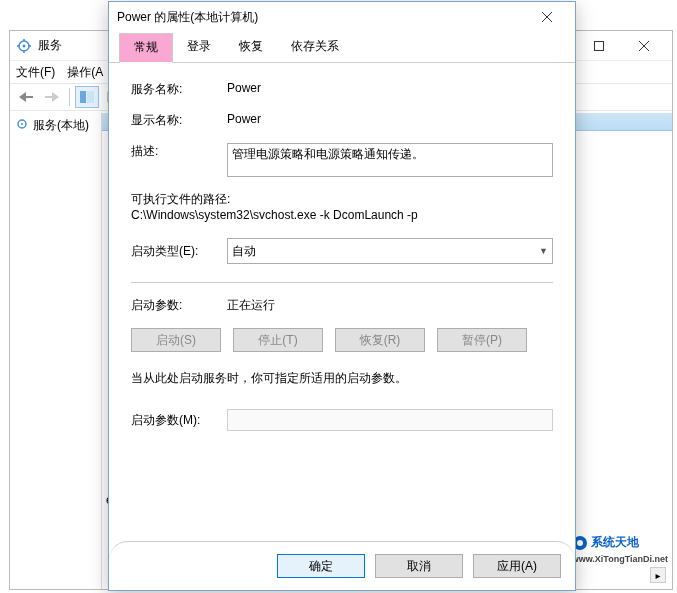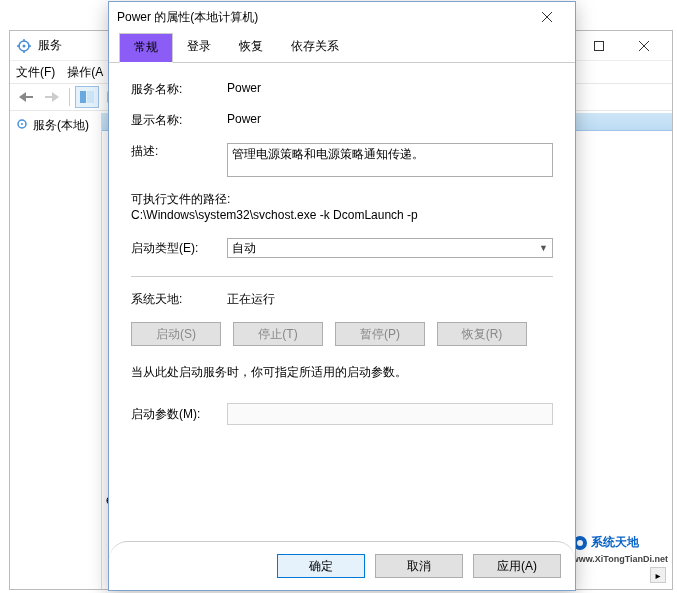--- a/index.html
+++ b/index.html
@@ -146,41 +146,41 @@
   border-bottom: 1px solid #ccc;
 }
 .tab {
   padding: 5px 14px 6px;
   position: relative;
   top: 1px;
 }
 .tab.active {
   border: 1px solid #ccc;
   border-bottom: 1px solid #fff;
-  background: #8b5cf6;
+  background: #f9a8d4;
 }
 .panel {
   flex: 1;
   padding: 18px 22px 6px;
 }
 .row { display: flex; margin-bottom: 14px; align-items: flex-start; }
 .row .lab { width: 96px; }
 .row .val { flex: 1; }
 .textarea {
   flex: 1;
   border: 1px solid #adadad;
   height: 34px;
   padding: 2px 4px;
   line-height: 1.4;
   overflow: auto;
 }
 .pathblock { margin-top: 6px; }
 .select {
   flex: 1;
-  height: 20px;
+  height: 26px;
   border: 1px solid #adadad;
   padding: 2px 4px;
   background: #fff;
   display: flex;
   align-items: center;
   justify-content: space-between;
 }
 .select .caret { font-size: 9px; color: #555; }
 .hr { border-top: 1px solid #ccc; margin: 18px 0 14px; }
 .btnrow { display: flex; gap: 12px; }
@@ -350,29 +350,29 @@
       <span class="lab">启动类型(E):</span>
       <div class="select">
         <span>自动</span>
         <span class="caret">▼</span>
       </div>
     </div>
 
     <div class="hr"></div>
 
     <div class="row">
-      <span class="lab">系统天地:</span>
+      <span class="lab">启动参数:</span>
       <span class="val">正在运行</span>
     </div>
 
     <div class="btnrow">
       <div class="btn">启动(S)</div>
       <div class="btn">停止(T)</div>
+      <div class="btn">恢复(R)</div>
       <div class="btn">暂停(P)</div>
-      <div class="btn">恢复(R)</div>
     </div>
 
     <div class="note">当从此处启动服务时，你可指定所适用的启动参数。</div>
 
     <div class="row start-params" style="align-items:center">
       <span class="lab">启动参数(M):</span>
       <div class="input"></div>
     </div>
   </div>
 

